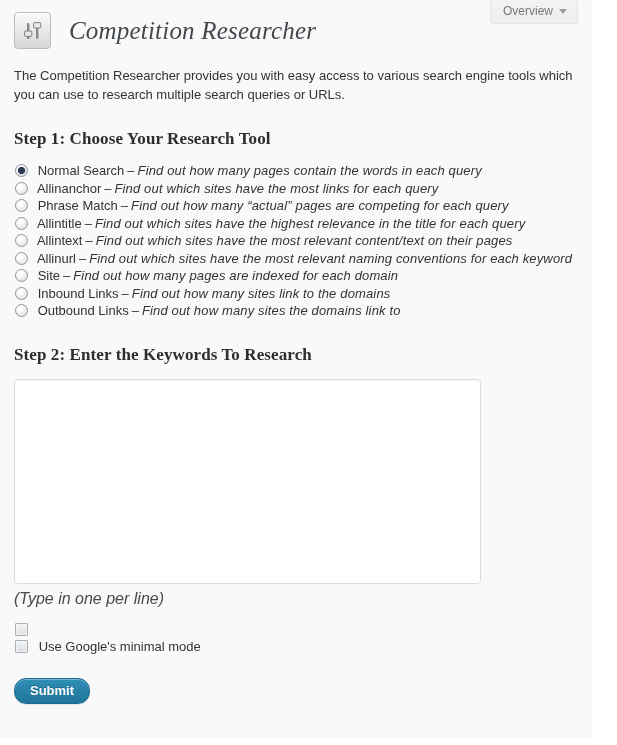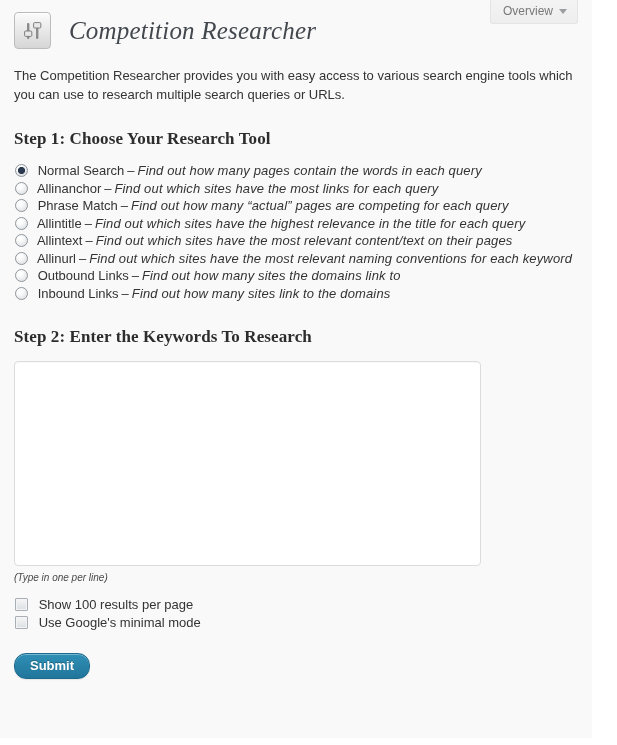--- a/index.html
+++ b/index.html
@@ -87,21 +87,21 @@
     margin-top: 14px;
     background: #ffffff;
     border: 1px solid #dcdcdc;
     border-radius: 4px;
     resize: none;
     font-family: "Liberation Sans", sans-serif; font-size: 13px;
     padding: 6px; outline: none;
     box-shadow: inset 0 1px 1px rgba(0,0,0,0.03);
   }
   .caption {
-    font-size: 10px; font-style: italic; color: #4a4a4a;
+    font-size: 16px; font-style: italic; color: #4a4a4a;
     margin-top: 6px;
   }
   
   .check-list { margin-top: 13px; }
   .check-row { font-size: 13px; line-height: 17.5px; color: #333; }
   .check-row input[type="checkbox"] {
     -webkit-appearance: none; appearance: none;
     width: 13px; height: 13px;
     border: 1px solid #a9afb5; border-radius: 1px;
     background: linear-gradient(#f5f6f7, #dbdfe2);
@@ -171,38 +171,41 @@
       <div class="option-row">
         <input type="radio" name="tool" style="">
         <span>Allintext</span><span class="sep">–</span><em class="desc">Find out which sites have the most relevant content/text on their pages</em>
       </div>
       <div class="option-row">
         <input type="radio" name="tool" style="">
         <span>Allinurl</span><span class="sep">–</span><em class="desc">Find out which sites have the most relevant naming conventions for each keyword</em>
       </div>
       <div class="option-row">
         <input type="radio" name="tool" style="">
+        <span>Site</span><span class="sep">–</span><em class="desc">Find out how many pages are indexed for each domain</em>
+      </div>
+      <div class="option-row">
+        <input type="radio" name="tool" style="">
+        <span>Inbound Links</span><span class="sep">–</span><em class="desc">Find out how many sites link to the domains</em>
+      </div>
+      <div class="option-row">
+        <input type="radio" name="tool" style="">
         <span>Outbound Links</span><span class="sep">–</span><em class="desc">Find out how many sites the domains link to</em>
-      </div>
-      <div class="option-row">
-        <input type="radio" name="tool" style="">
-        <span>Inbound Links</span><span class="sep">–</span><em class="desc">Find out how many sites link to the domains</em>
       </div>
     </div>
 
     <h3 class="step-heading">Step 2: Enter the Keywords To Research</h3>
 
     <textarea class="keywords-area" style=""></textarea>
     <div class="caption">(Type in one per line)</div>
 
 
     <div class="check-list">
       <div class="check-row">
         <input type="checkbox" style="">
-        <span>Show 100 results per page</span>
       </div>
       <div class="check-row">
         <input type="checkbox" style="">
         <span>Use Google's minimal mode</span>
       </div>
     </div>
 
     <button class="submit-btn">Submit</button>
 
   </div>

